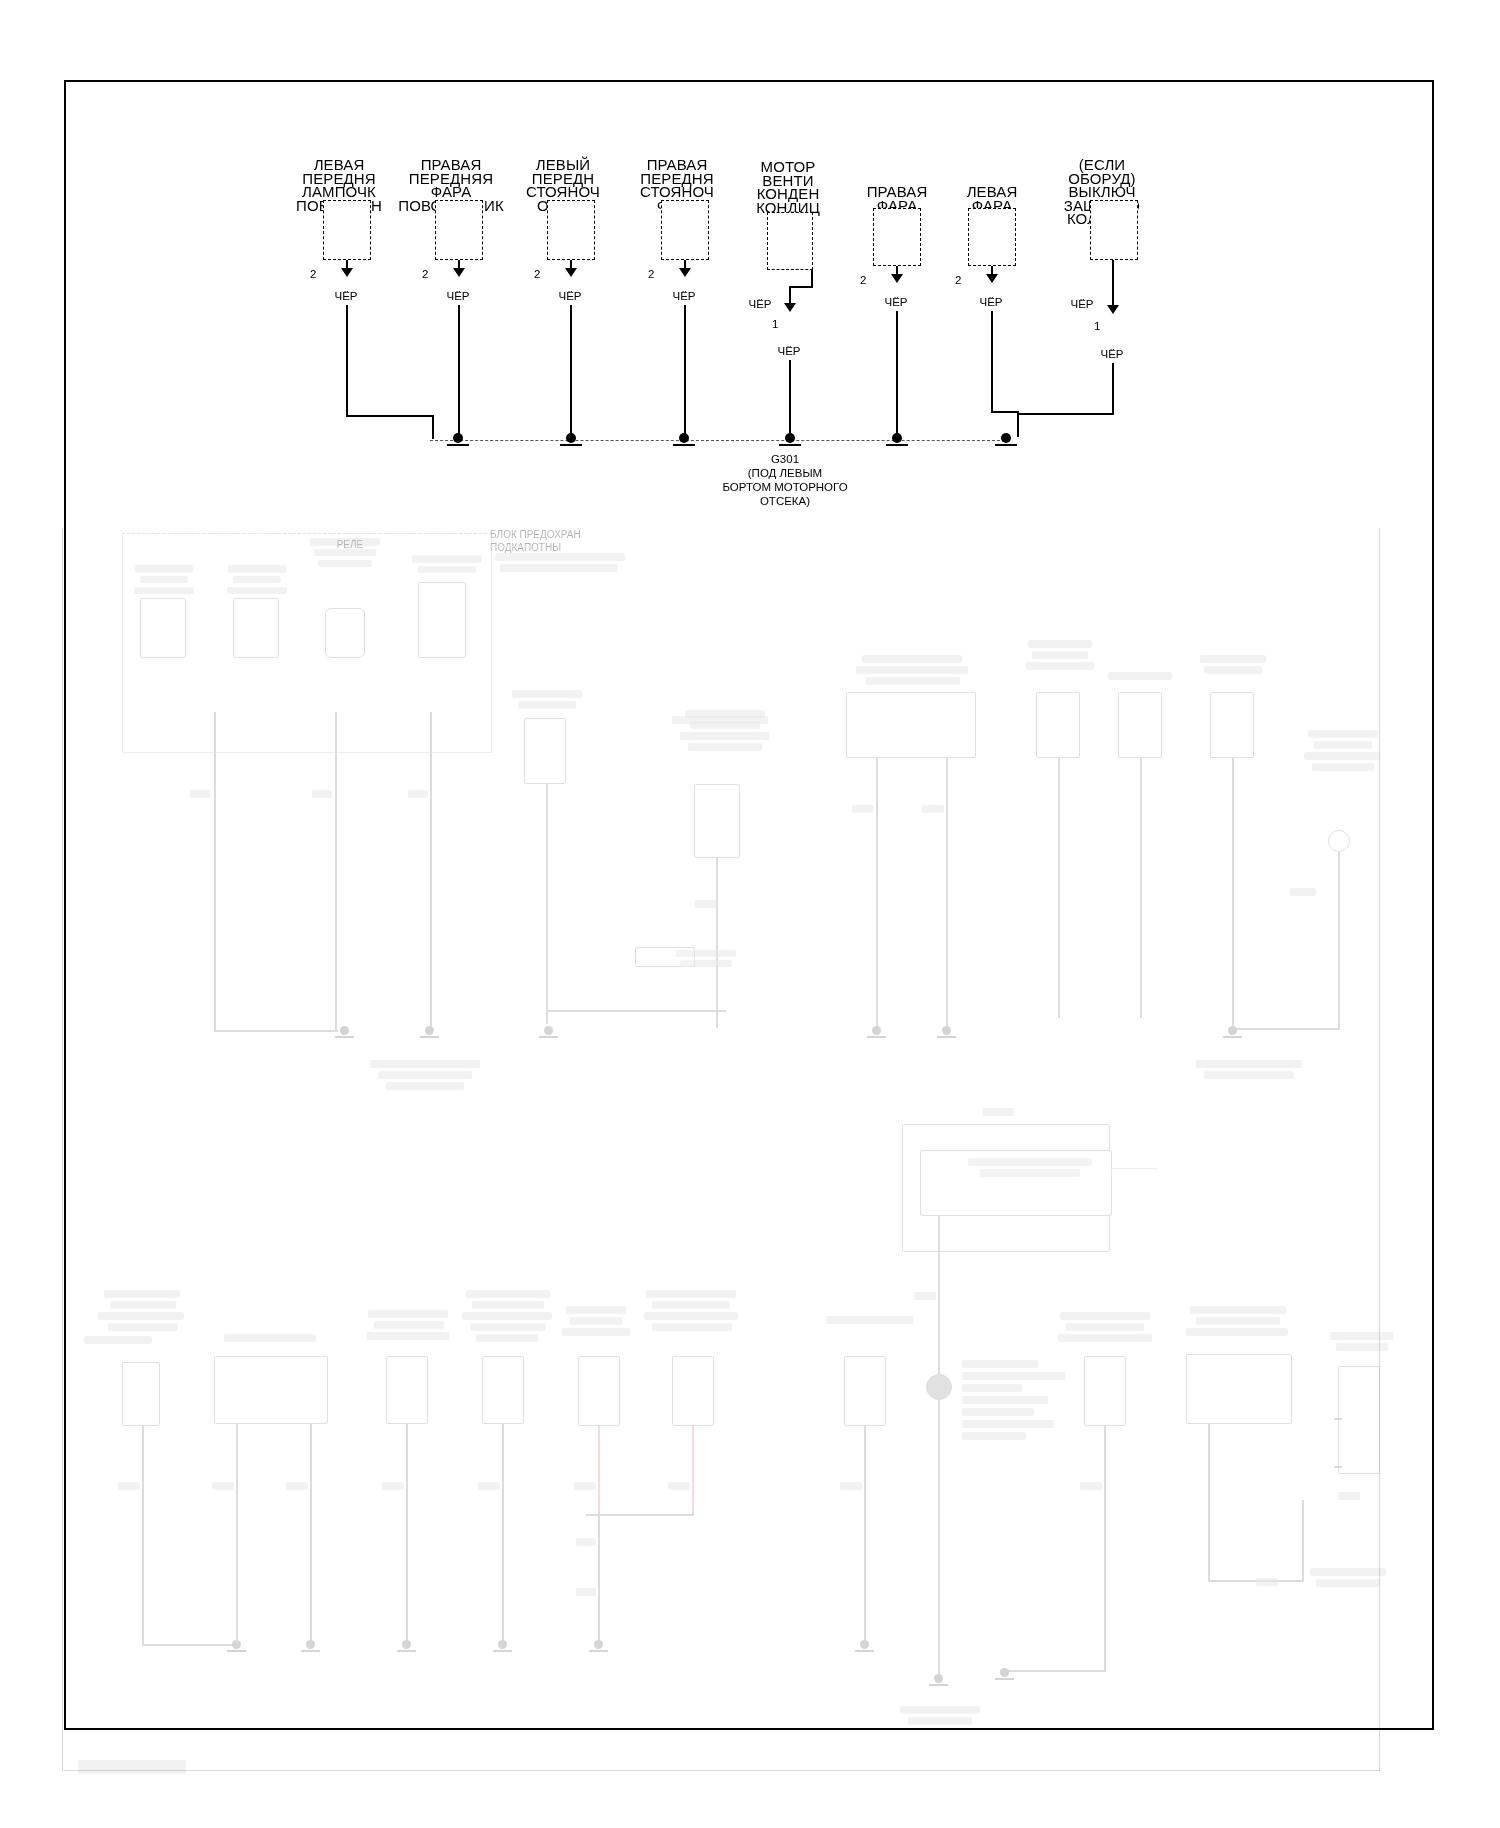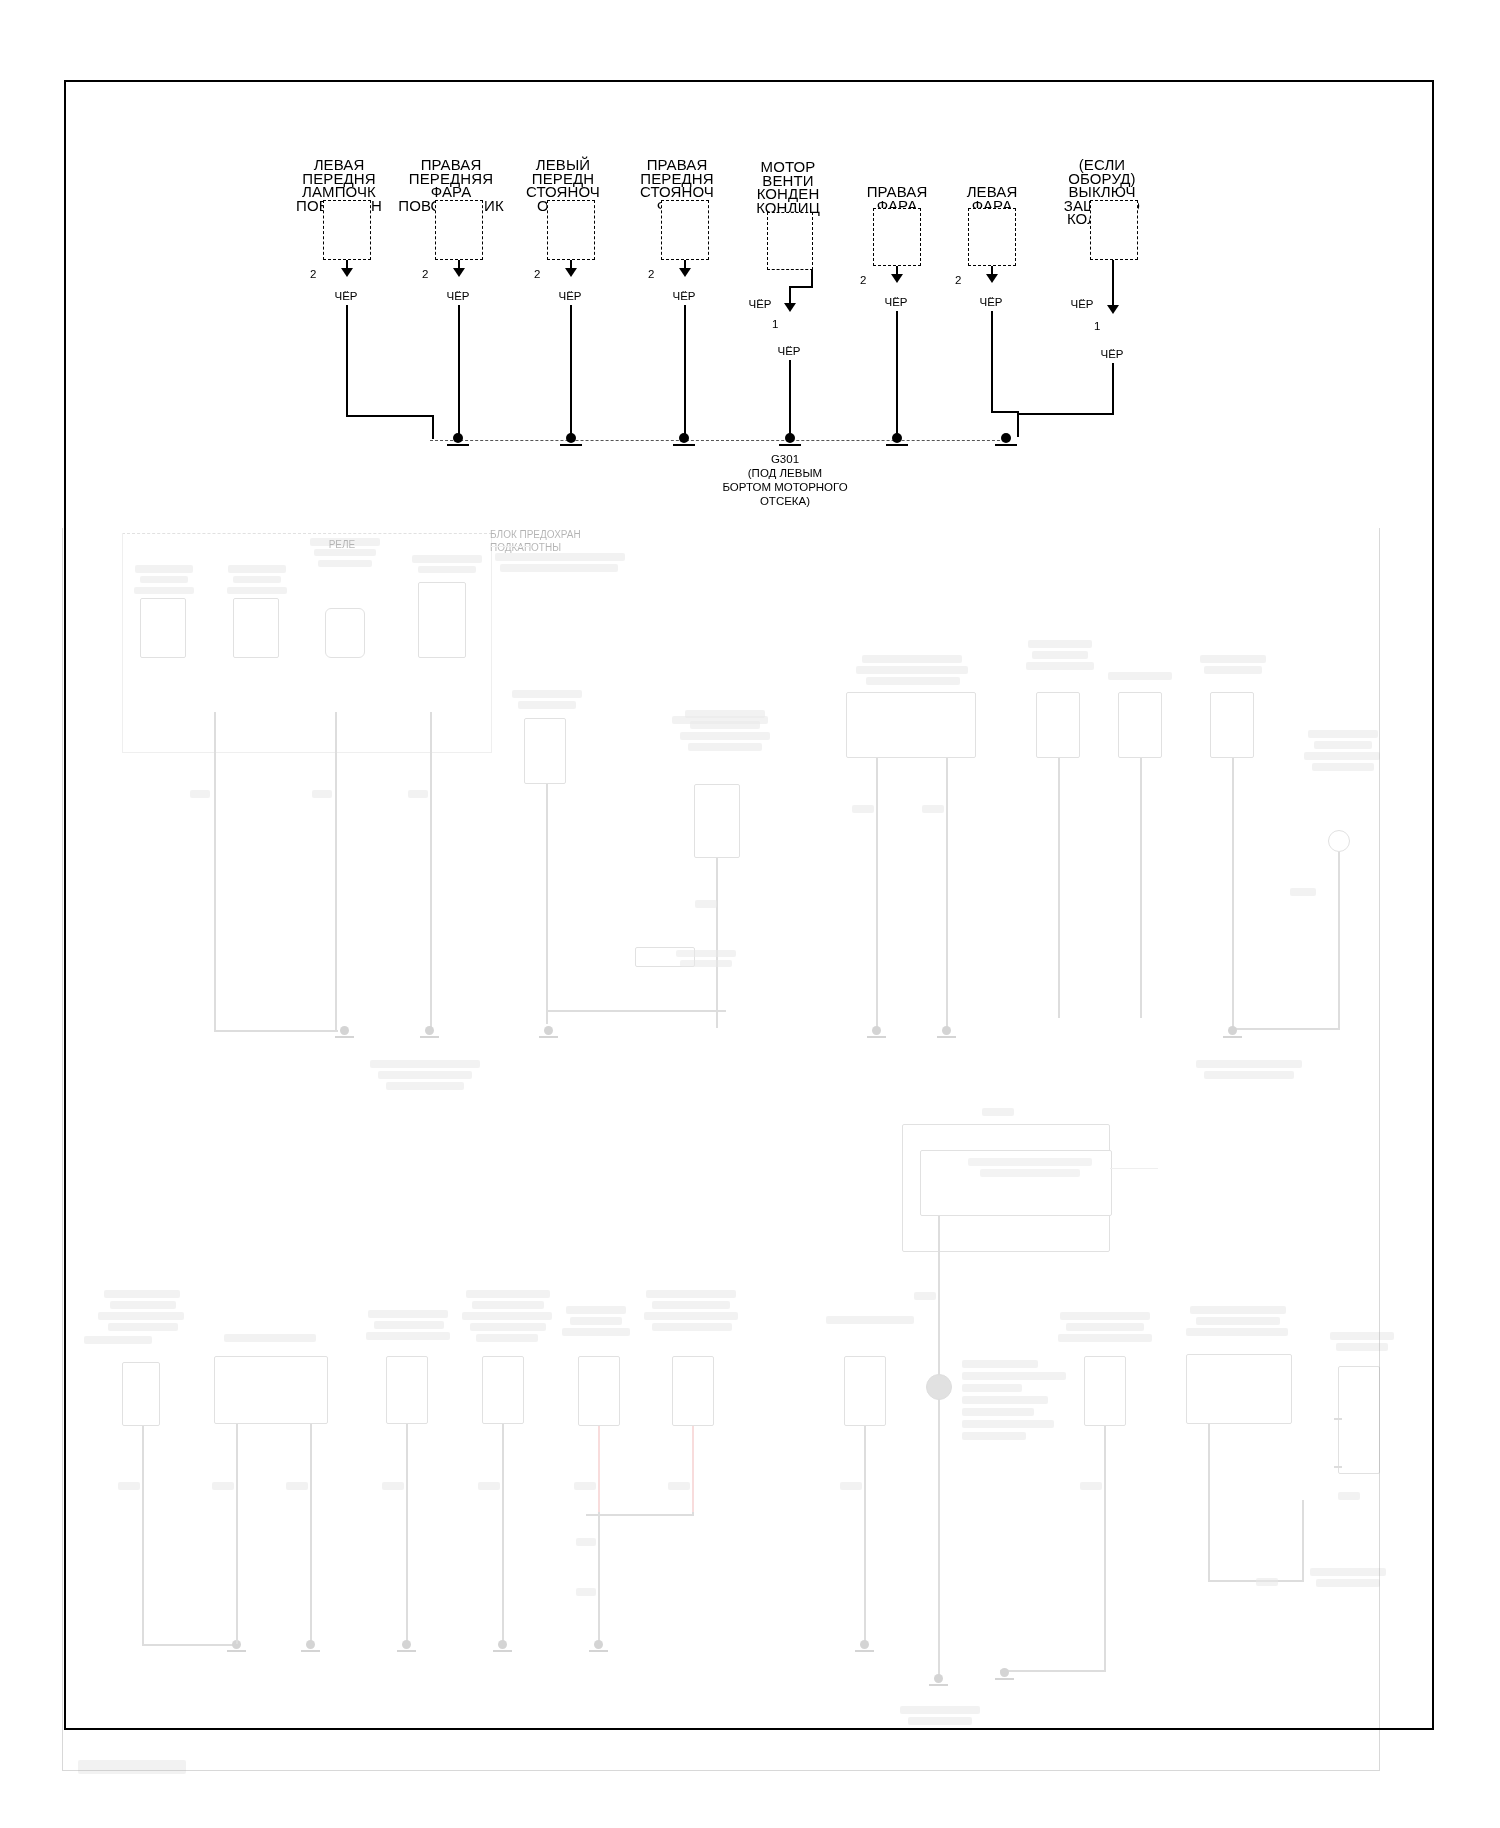--- a/index.html
+++ b/index.html
@@ -213,21 +213,21 @@
 
     <div class="fblur" style="left:310px; top:538px; width:70px; height:8px;"></div>
     <div class="fblur" style="left:314px; top:549px; width:62px; height:7px;"></div>
     <div class="fblur" style="left:318px; top:560px; width:54px; height:7px;"></div>
     <div class="fbox" style="left:325px; top:608px; width:40px; height:50px; border-radius:6px;"></div>
 
     <div class="fblur" style="left:412px; top:555px; width:70px; height:8px;"></div>
     <div class="fblur" style="left:418px; top:566px; width:58px; height:7px;"></div>
     <div class="fbox" style="left:418px; top:582px; width:48px; height:76px;"></div>
 
-    <div class="ftext" style="left:292px; top:538px; width:100px;">РЕЛЕ</div>
+    <div class="ftext" style="left:300px; top:538px; width:100px;">РЕЛЕ</div>
     <div class="ftext" style="left:490px; top:528px; width:140px; text-align:left;">БЛОК ПРЕДОХРАН
 ПОДКАПОТНЫ</div>
     <div class="fblur" style="left:495px; top:553px; width:130px; height:8px;"></div>
     <div class="fblur" style="left:500px; top:564px; width:118px; height:8px;"></div>
     <div class="fline" style="left:490px; top:546px; width:40px; height:1.3px;"></div>
 
     <div class="fwire" style="left:214px; top:712px; width:2px; height:320px;"></div>
     <div class="fwire" style="left:335px; top:712px; width:2px; height:320px;"></div>
     <div class="fwire" style="left:430px; top:712px; width:2px; height:320px;"></div>
     <div class="fwire" style="left:214px; top:1030px; width:124px; height:2px;"></div>

